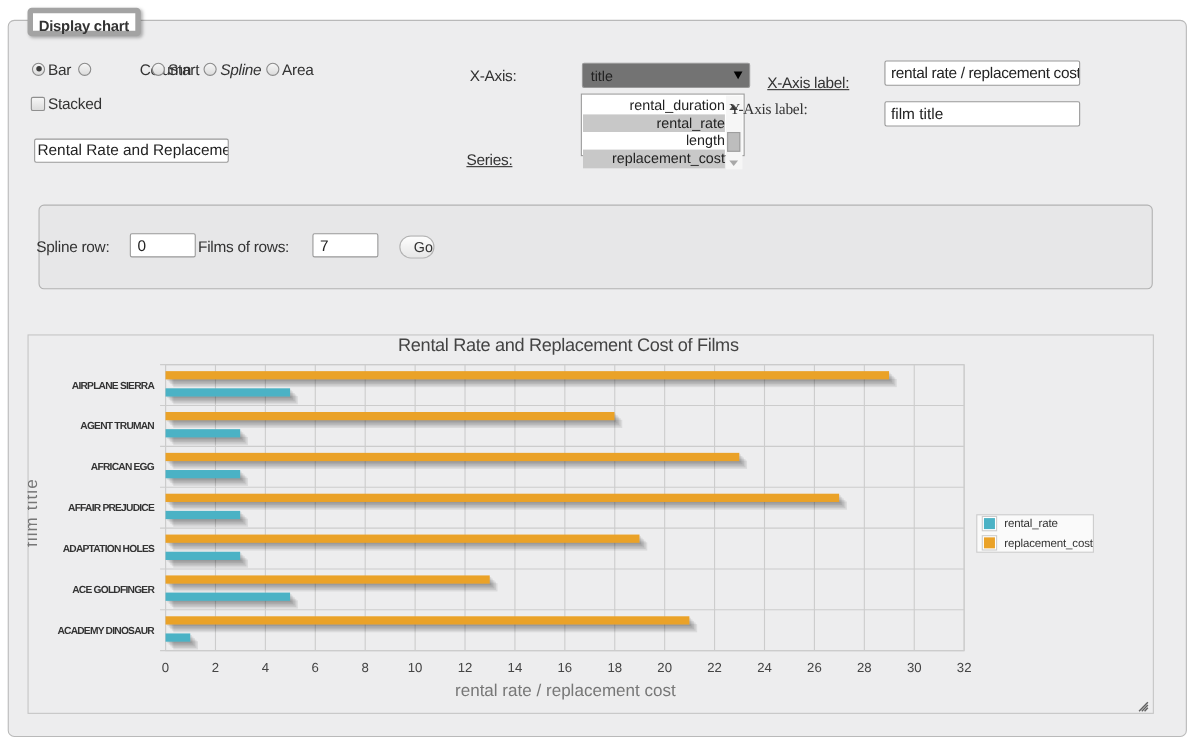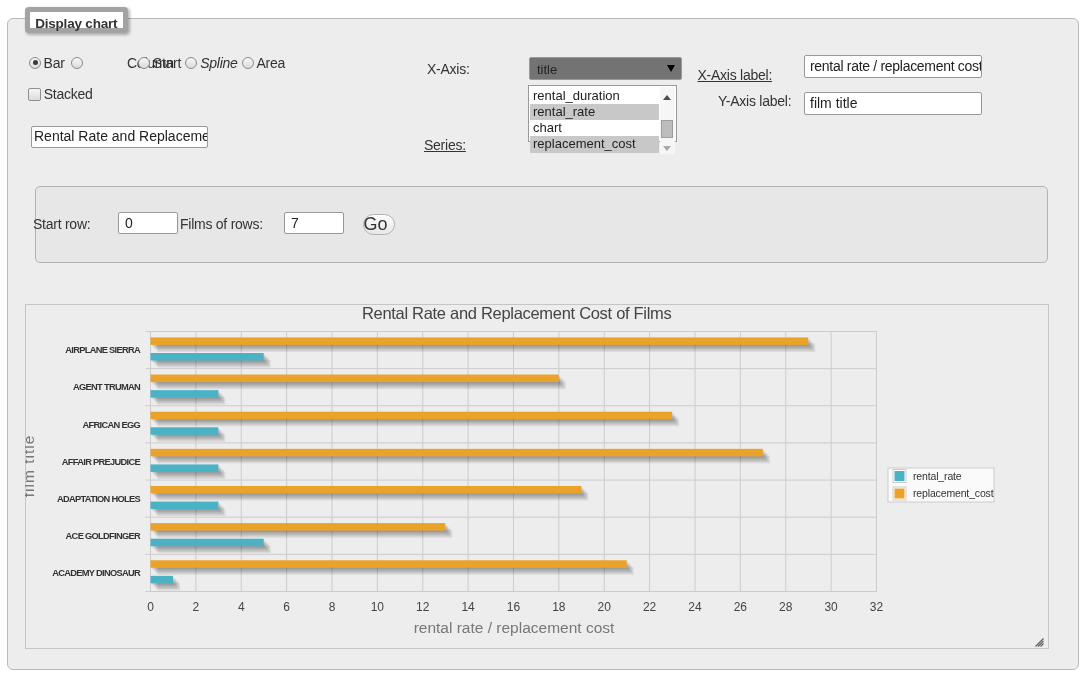--- a/index.html
+++ b/index.html
@@ -22,28 +22,28 @@
   background:linear-gradient(#f6f6f6,#dcdcdc); }
 .tinput { background:#ffffff; border:1px solid #999999; border-radius:2px;
   font-size:14px; color:#222222; line-height:19px; padding-left:2.5px;
   white-space:nowrap; overflow:hidden; }
 #grybox { left:35px; top:186px; width:1012.5px; height:76.5px; background:#e7e7e8;
   border:1px solid #b2b2b2; border-radius:5px; }
 .ninput { background:#ffffff; border:1px solid #999999; border-radius:2px;
   font-size:14px; color:#222222; line-height:20px; padding-left:6px; }
 #gobtn { left:362.5px; top:213.5px; width:32px; height:21.5px; border:1px solid #b2b2b2;
   border-radius:10.5px; background:linear-gradient(#fdfdfd,#e7e7e7);
-  font-size:18px; color:#333; text-align:left; line-height:19.5px; }
+  font-size:13px; color:#333; text-align:right; line-height:19.5px; }
 #xsel { left:529px; top:56.5px; width:153px; height:23.5px; background:#737373;
   border:1px solid #999999; border-radius:2px; }
 #xsel .arrow { position:absolute; right:6px; top:7.5px; width:0; height:0;
   border-left:4.25px solid transparent; border-right:4.25px solid transparent;
   border-top:7.4px solid #000000; }
 #mselect { left:528px; top:85px; width:149px; height:57px; background:#ffffff;
-  border:1px solid #999999; }
+  border:1px solid #999999;text-align:right; }
 .opt { position:absolute; left:1px; width:129px; height:16.3px; font-size:13px;
   color:#222222; line-height:16.3px; padding-left:3px; white-space:nowrap; }
 .opt.hl { background:#c8c8c8; }
 #msb { position:absolute; right:1px; top:1px; width:15px; height:66.5px; background:#f6f6f6; }
 #msb .thumb { position:absolute; left:1px; top:33px; width:12px; height:18px;
   background:#bdbdbd; border:1px solid #9e9e9e; }
 #msb .up { position:absolute; left:3px; top:8px; width:0; height:0;
   border-left:4.5px solid transparent; border-right:4.5px solid transparent;
   border-bottom:5px solid #4c4c4c; }
 #msb .dn { position:absolute; left:3px; bottom:3px; width:0; height:0;
@@ -76,36 +76,36 @@
   <div class="abs rlbl" style="left:427px;top:60.8px;width:100px;">X-Axis:</div>
   <div class="abs" id="xsel">
       <span style="position:absolute;left:7px;top:4px;font-size:13px;color:#222;">title</span>
       <span class="arrow"></span>
     </div>
 
   <div class="abs rlbl" style="left:424px;top:136.8px;width:100px;text-decoration:underline;">Series:</div>
   <div class="abs" id="mselect">
     <div class="opt" style="top:1.5px;">rental_duration</div>
     <div class="opt hl" style="top:17.8px;">rental_rate</div>
-    <div class="opt" style="top:34.1px;">chart</div>
+    <div class="opt" style="top:34.1px;">length</div>
     <div class="opt hl" style="top:50.4px;">replacement_cost</div>
     <div id="msb">
         <span class="up"></span>
         <span class="thumb"></span>
         <span class="dn"></span>
       </div>
   </div>
 
   <div class="abs rlbl" style="left:697.5px;top:67px;width:100px;text-decoration:underline;">X-Axis label:</div>
   <div class="abs tinput" style="left:804px;top:54.5px;width:178px;height:23px;line-height:21px;padding-left:5px;letter-spacing:-0.3px;">rental rate / replacement cost</div>
-  <div class="abs rlbl" style="left:718px;top:92.7px;width:100px;">Y-Axis label:</div>
+  <div class="abs rlbl" style="left:663px;top:92.7px;width:100px;font-family:Liberation Serif, serif;">Y-Axis label:</div>
   <div class="abs tinput" style="left:804px;top:91.5px;width:178px;height:23px;line-height:21px;padding-left:5px;">film title</div>
 
   <div class="abs" id="grybox"></div>
-  <div class="abs rlbl" style="left:33px;top:215.5px;width:80px;">Start row:</div>
+  <div class="abs rlbl" style="left:33px;top:215.5px;width:80px;">Spline row:</div>
   <div class="abs ninput" style="left:118px;top:212px;width:59.5px;height:22px;">0</div>
   <div class="abs rlbl" style="left:180px;top:215.5px;width:100px;">Films of rows:</div>
   <div class="abs ninput" style="left:284px;top:212px;width:59.5px;height:22px;">7</div>
   <div class="abs" id="gobtn">Go</div>
 
   <div class="abs" id="chart">
       <svg width="1024" height="344" viewBox="0 0 1024 344" style="position:absolute;left:-1px;top:-1px;font-family:'Liberation Sans',sans-serif">
         <line x1="125.50" y1="27.5" x2="125.50" y2="287.5" stroke="#cccccc" stroke-width="1"></line>
         <line x1="170.88" y1="27.5" x2="170.88" y2="287.5" stroke="#cccccc" stroke-width="1"></line>
         <line x1="216.25" y1="27.5" x2="216.25" y2="287.5" stroke="#cccccc" stroke-width="1"></line>

